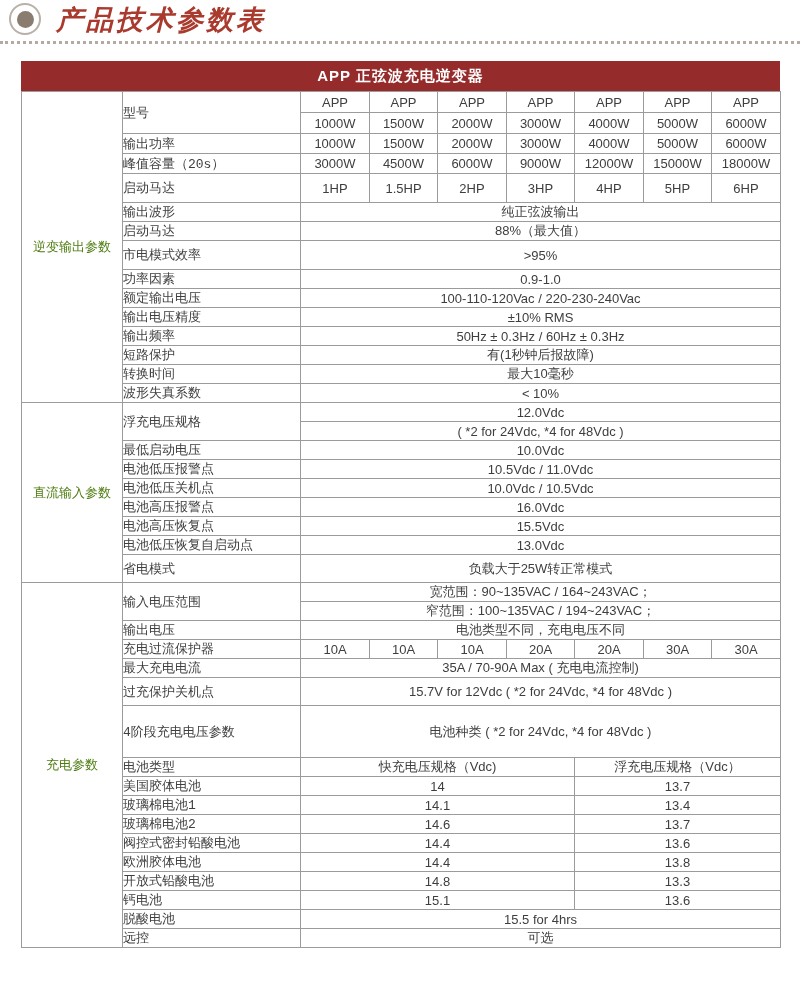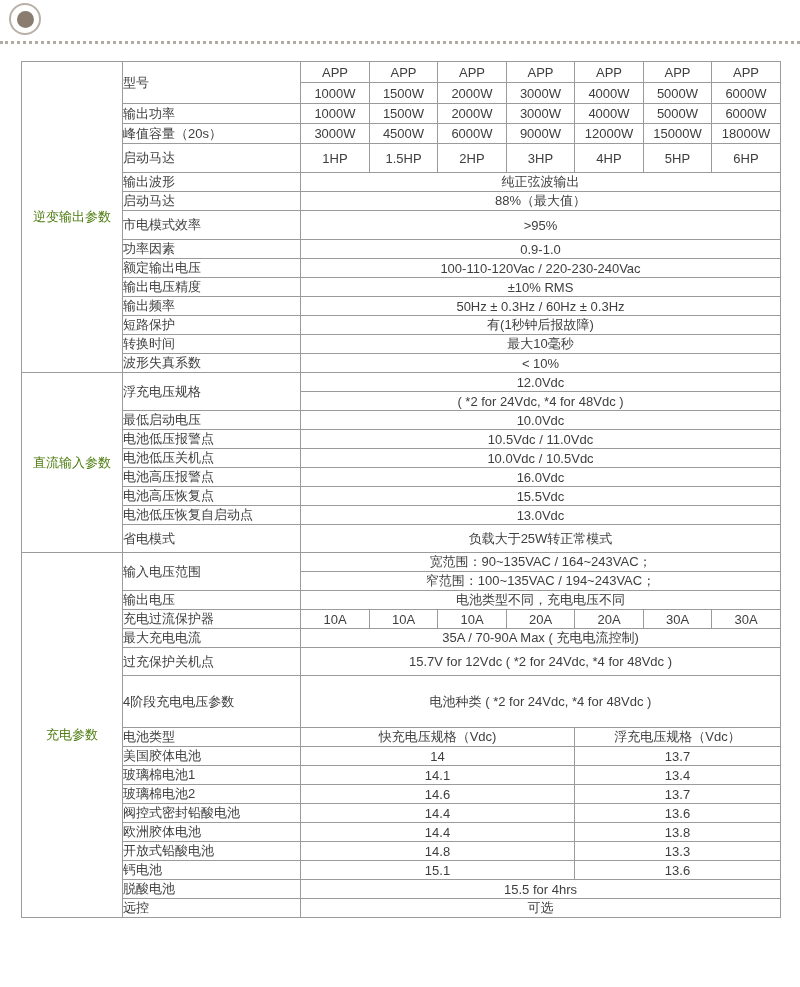--- a/index.html
+++ b/index.html
@@ -83,37 +83,40 @@
   }
   td.group-cell {
     text-align: center;
     color: #4d7c0f;
     background: #ffffff;
   }
   td.label-cell {
     text-align: left;
     padding-left: 9px;
     color: #3e3e3e;
+    font-family: Liberation Mono, monospace;
   }
   td.value-cell {
     text-align: center;
     color: #3e3e3e;
   }
 </style>
 </head>
 <body>
 
 <div class="page-head">
   <span class="bullet">
       <span class="dot"></span>
     </span>
+  <h1 class="page-title">产品技术参数表</h1>
   <div class="dotted-rule"></div>
 </div>
 
 <div class="table-wrap">
+  <div class="tbl-header">APP 正弦波充电逆变器</div>
   <table class="spec">
     <colgroup>
       <col style="width:101px">
         <col style="width:178px">
       <col style="width:69px">
         <col style="width:68px">
         <col style="width:69px">
       <col style="width:68px">
         <col style="width:69px">
         <col style="width:68px">

